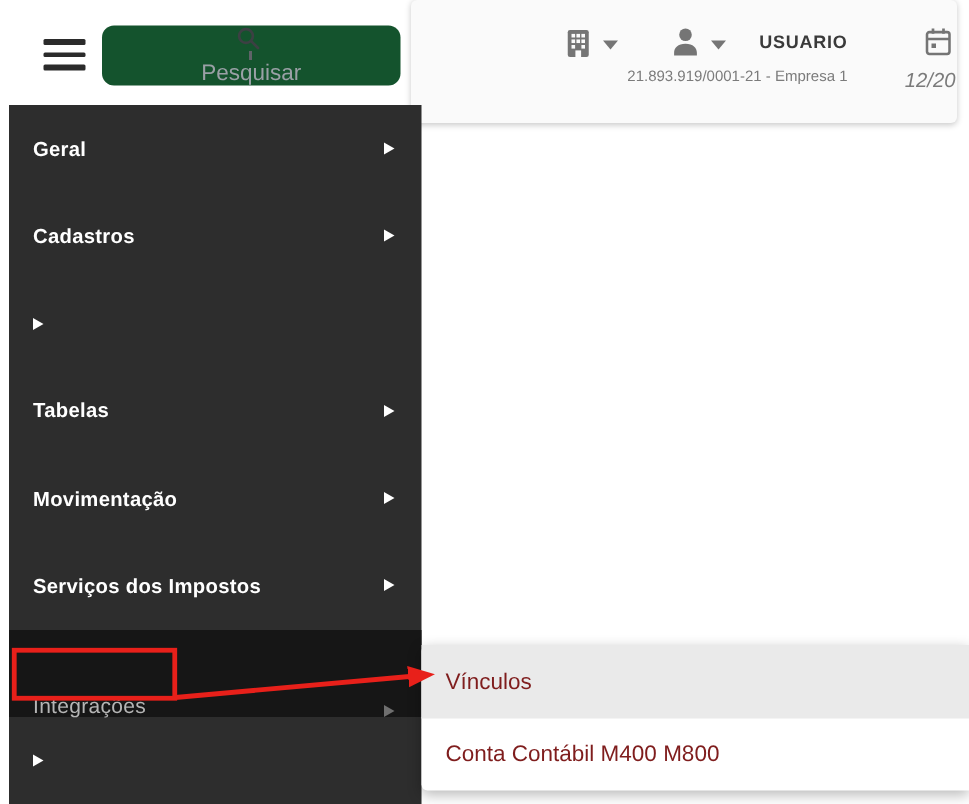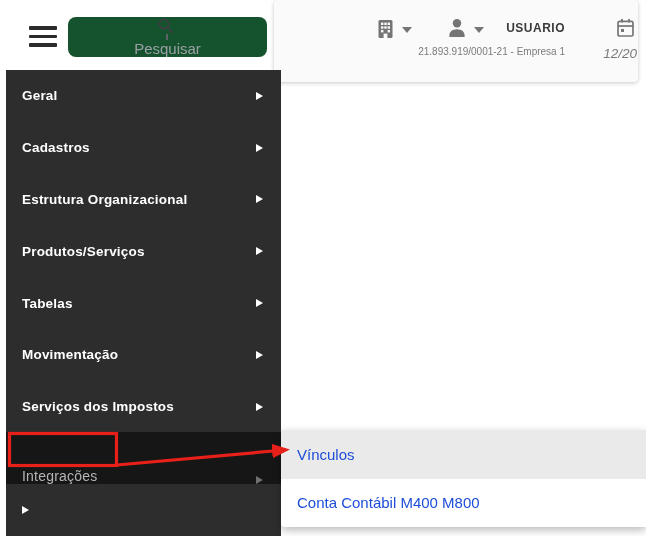--- a/index.html
+++ b/index.html
@@ -67,21 +67,21 @@
 
   
   .submenu{
     position:absolute;left:281px;top:430px;width:365px;height:97px;
     background:#ffffff;border-radius:4px 0 0 4px;
     box-shadow:0 3px 9px rgba(0,0,0,0.28);
     display:flex;flex-direction:column;z-index:2;
   }
   .submenu-item{
     flex:1 1 0;display:flex;align-items:center;padding-left:16px;cursor:pointer;
-    color:#1d4ed8;font-size:15px;white-space:nowrap;
+    color:#7f1d1d;font-size:15px;white-space:nowrap;
   }
   .submenu-item.highlighted{background:#eaeaea;}
 
   
   .annotation-layer{position:absolute;left:0;top:0;width:646px;height:536px;z-index:3;pointer-events:none;}
 </style>
 </head>
 <body>
 
 <div class="topbar-left">
@@ -142,27 +142,22 @@
     <div class="side-item">
       <span class="label">Geral</span>
       <span class="chev"></span>
     </div>
 
     <div class="side-item">
       <span class="label">Cadastros</span>
       <span class="chev"></span>
     </div>
 
-    <div class="side-item">
-      <span class="label">Estrutura Organizacional</span>
-      <span class="chev"></span>
-    </div>
-
-    <div class="side-item">
-      <span class="label">Produtos/Serviços</span>
+
+    <div class="side-item">
       <span class="chev"></span>
     </div>
 
     <div class="side-item">
       <span class="label">Tabelas</span>
       <span class="chev"></span>
     </div>
 
     <div class="side-item">
       <span class="label">Movimentação</span>

